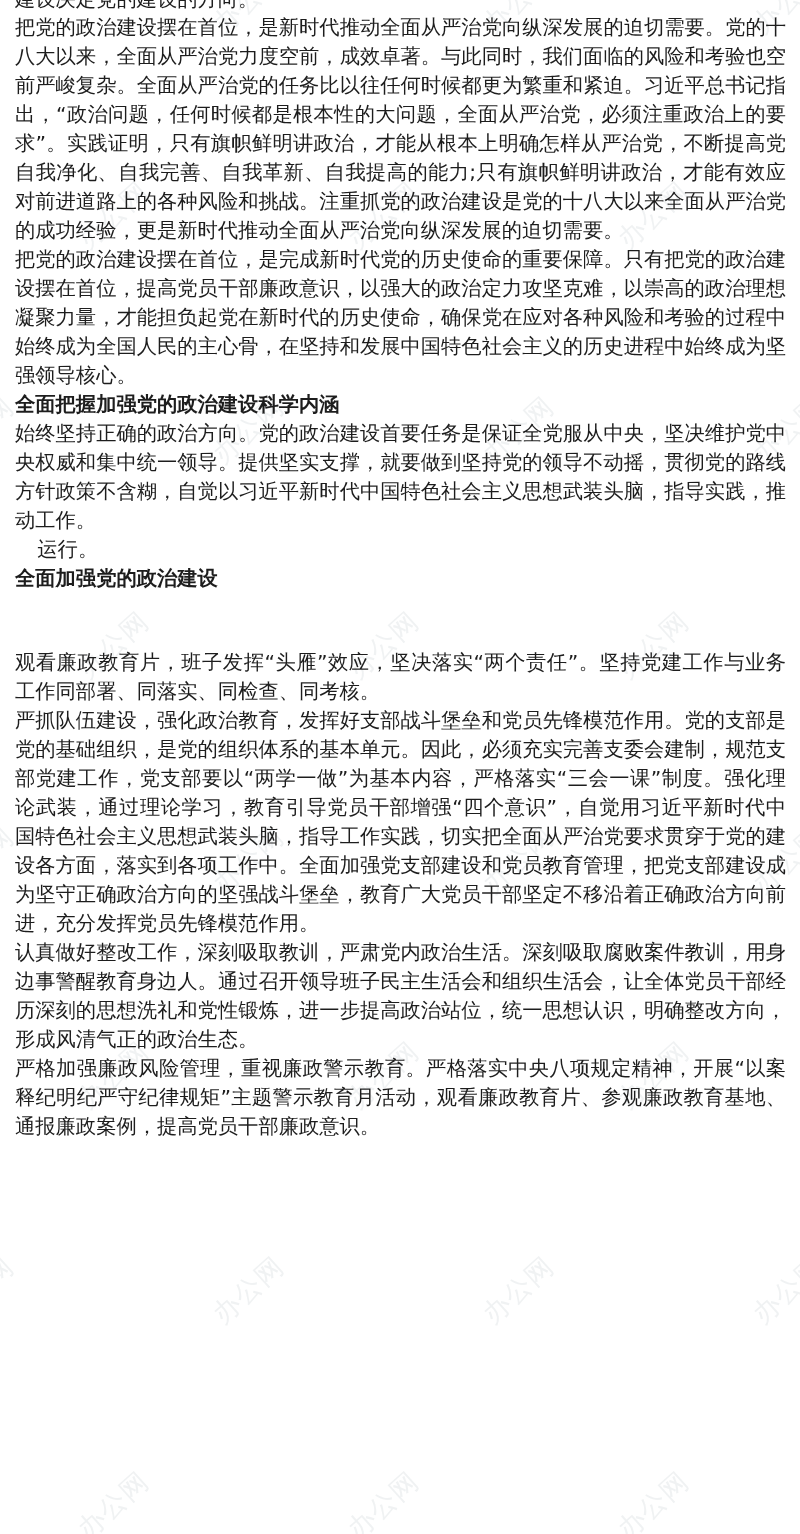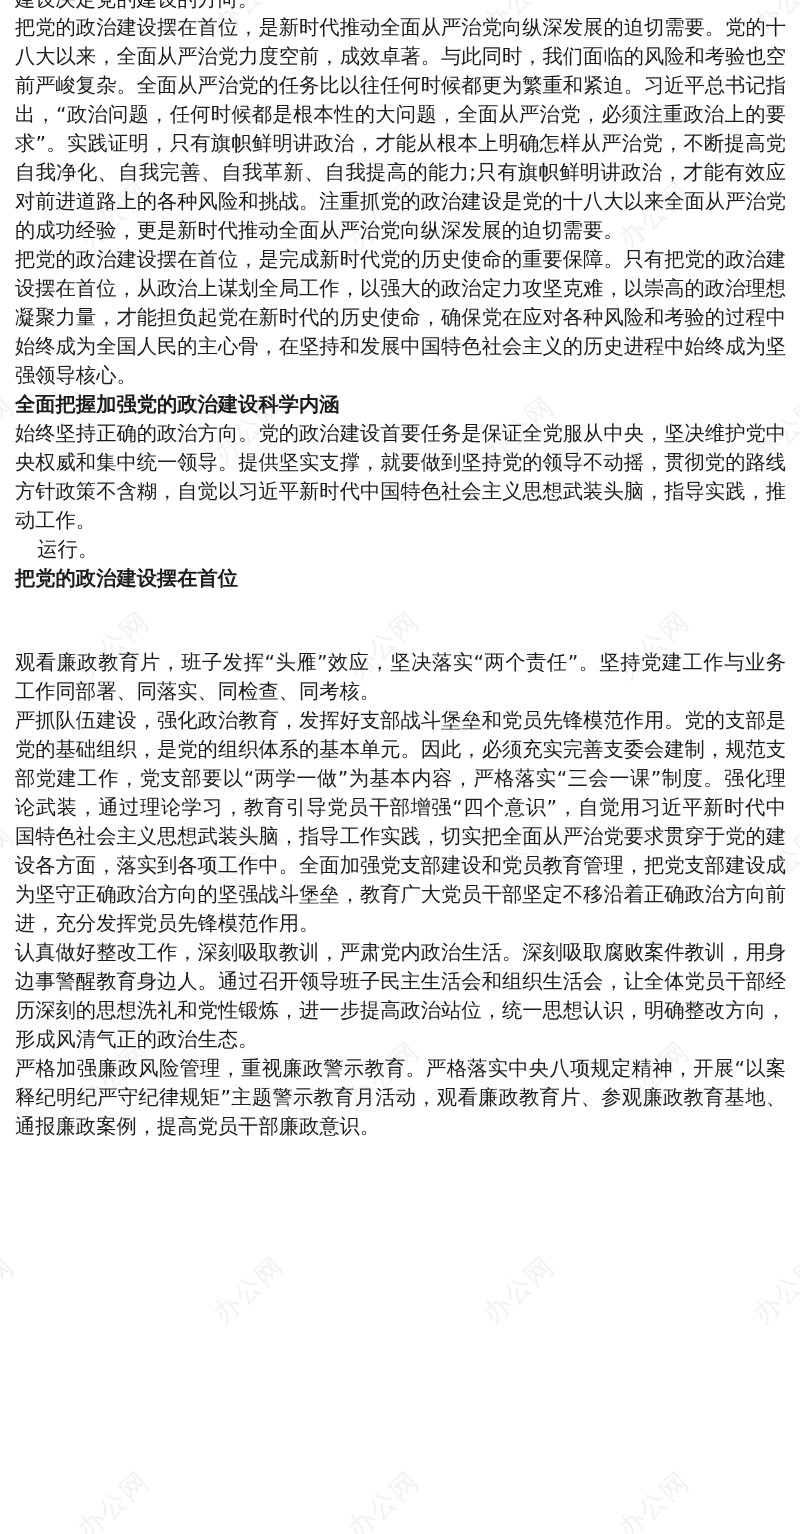--- a/index.html
+++ b/index.html
@@ -123,25 +123,25 @@
 
   <div id="content">
 
     <div class="clipped-top">
       <div class="inner">
         <p class="para">建设决定党的建设的方向。</p>
       </div>
     </div>
 
     <p class="para">把党的政治建设摆在首位，是新时代推动全面从严治党向纵深发展的迫切需要。党的十八大以来，全面从严治党力度空前，成效卓著。与此同时，我们面临的风险和考验也空前严峻复杂。全面从严治党的任务比以往任何时候都更为繁重和紧迫。习近平总书记指出，“政治问题，任何时候都是根本性的大问题，全面从严治党，必须注重政治上的要求”。实践证明，只有旗帜鲜明讲政治，才能从根本上明确怎样从严治党，不断提高党自我净化、自我完善、自我革新、自我提高的能力;只有旗帜鲜明讲政治，才能有效应对前进道路上的各种风险和挑战。注重抓党的政治建设是党的十八大以来全面从严治党的成功经验，更是新时代推动全面从严治党向纵深发展的迫切需要。</p>
-    <p class="para">把党的政治建设摆在首位，是完成新时代党的历史使命的重要保障。只有把党的政治建设摆在首位，从政治上谋划全局工作，以强大的政治定力攻坚克难，以崇高的政治理想凝聚力量，才能担负起党在新时代的历史使命，确保党在应对各种风险和考验的过程中始终成为全国人民的主心骨，在坚持和发展中国特色社会主义的历史进程中始终成为坚强领导核心。</p>
+    <p class="para">把党的政治建设摆在首位，是完成新时代党的历史使命的重要保障。只有把党的政治建设摆在首位，提高党员干部廉政意识，以强大的政治定力攻坚克难，以崇高的政治理想凝聚力量，才能担负起党在新时代的历史使命，确保党在应对各种风险和考验的过程中始终成为全国人民的主心骨，在坚持和发展中国特色社会主义的历史进程中始终成为坚强领导核心。</p>
     <h2 class="heading">全面把握加强党的政治建设科学内涵</h2>
     <p class="para">始终坚持正确的政治方向。党的政治建设首要任务是保证全党服从中央，坚决维护党中央权威和集中统一领导。提供坚实支撑，就要做到坚持党的领导不动摇，贯彻党的路线方针政策不含糊，自觉以习近平新时代中国特色社会主义思想武装头脑，指导实践，推动工作。</p>
     <p class="para indent-run">运行。</p>
-    <h2 class="heading">把党的政治建设摆在首位</h2>
+    <h2 class="heading">全面加强党的政治建设</h2>
     <div class="gap"></div>
     <p class="para">观看廉政教育片，班子发挥“头雁”效应，坚决落实“两个责任”。坚持党建工作与业务工作同部署、同落实、同检查、同考核。</p>
     <p class="para">严抓队伍建设，强化政治教育，发挥好支部战斗堡垒和党员先锋模范作用。党的支部是党的基础组织，是党的组织体系的基本单元。因此，必须充实完善支委会建制，规范支部党建工作，党支部要以“两学一做”为基本内容，严格落实“三会一课”制度。强化理论武装，通过理论学习，教育引导党员干部增强“四个意识”，自觉用习近平新时代中国特色社会主义思想武装头脑，指导工作实践，切实把全面从严治党要求贯穿于党的建设各方面，落实到各项工作中。全面加强党支部建设和党员教育管理，把党支部建设成为坚守正确政治方向的坚强战斗堡垒，教育广大党员干部坚定不移沿着正确政治方向前进，充分发挥党员先锋模范作用。</p>
     <p class="para">认真做好整改工作，深刻吸取教训，严肃党内政治生活。深刻吸取腐败案件教训，用身边事警醒教育身边人。通过召开领导班子民主生活会和组织生活会，让全体党员干部经历深刻的思想洗礼和党性锻炼，进一步提高政治站位，统一思想认识，明确整改方向，形成风清气正的政治生态。</p>
     <p class="para">严格加强廉政风险管理，重视廉政警示教育。严格落实中央八项规定精神，开展“以案释纪明纪严守纪律规矩”主题警示教育月活动，观看廉政教育片、参观廉政教育基地、通报廉政案例，提高党员干部廉政意识。</p>
 
   </div>
 </div>
 
 </body></html>

